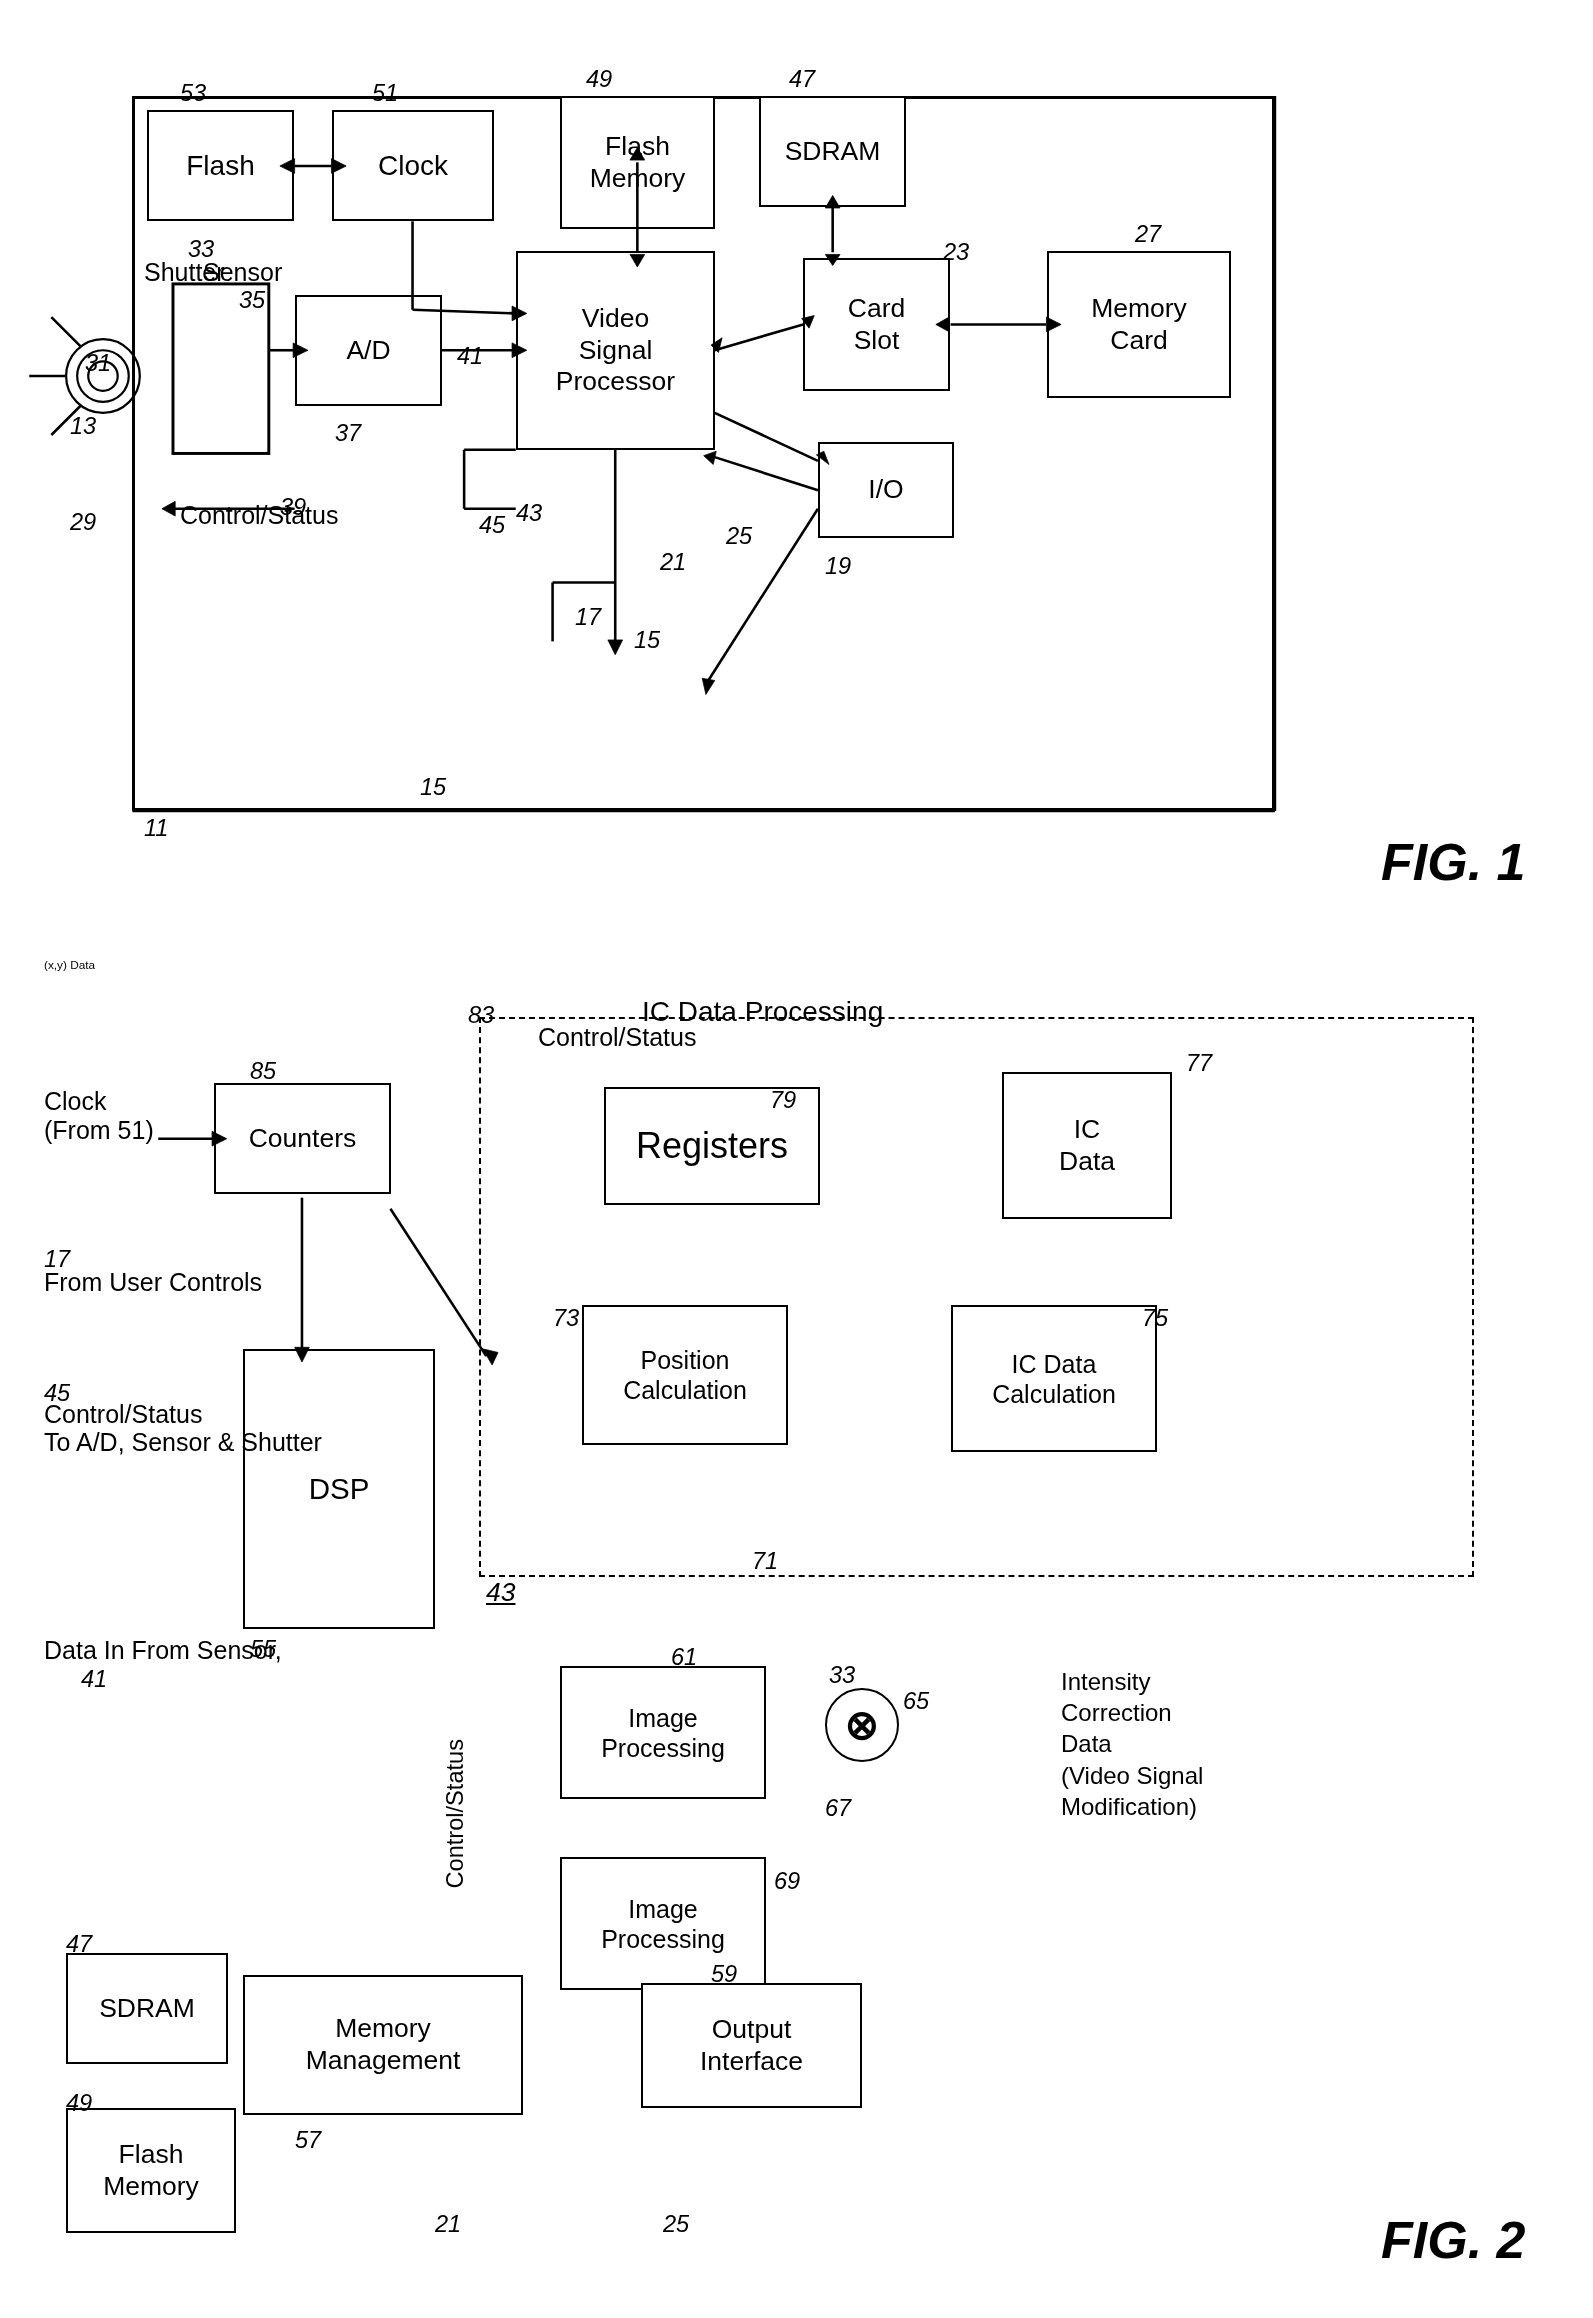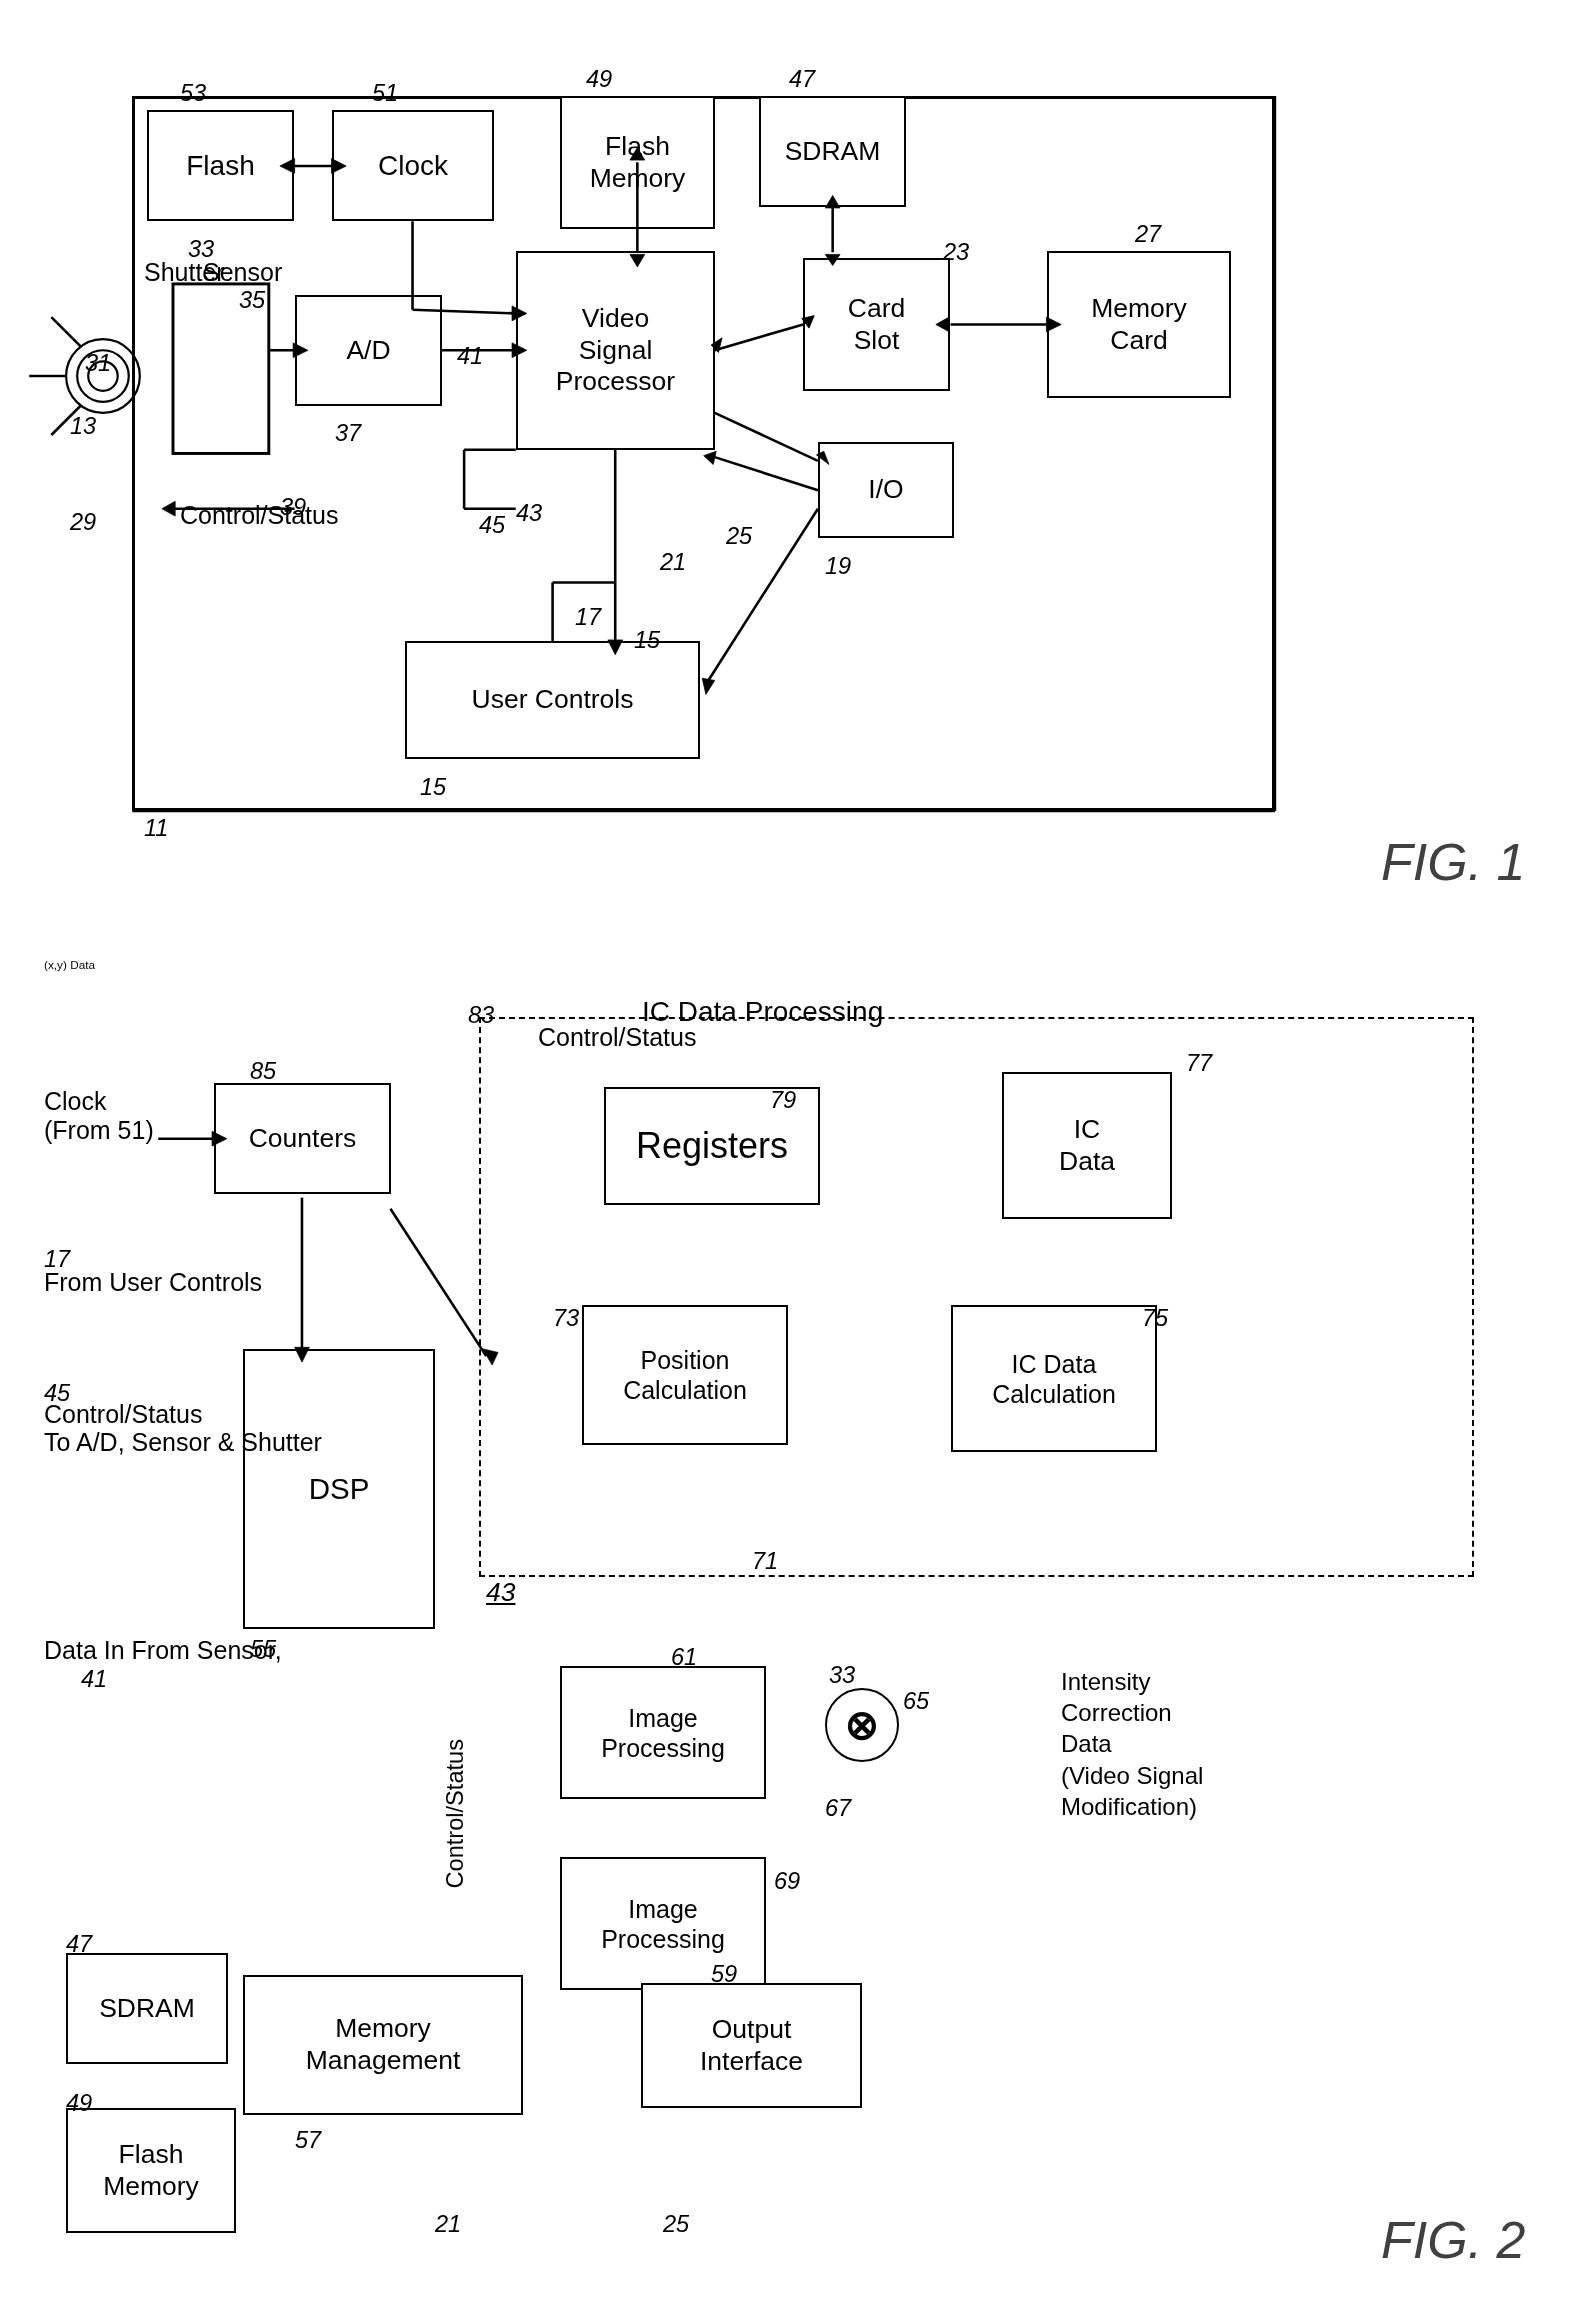--- a/index.html
+++ b/index.html
@@ -58,23 +58,23 @@
       color: #000;
     }
     .label-text {
       position: absolute;
       font-size: 25px;
       color: #000;
     }
     .fig-label {
       position: absolute;
       font-size: 52px;
-      font-weight: normal;
+      font-weight: bold;
       font-style: italic;
-      color: #404040;
+      color: #000000;
     }
 
     
     svg.arrows {
       position: absolute;
       top: 0;
       left: 0;
       width: 100%;
       height: 100%;
       overflow: visible;
@@ -166,23 +166,20 @@
       <span style="white-space:pre-line;">Memory
 Card</span>
     </div>
     <span class="label-ref" style="left:1091px;top:199px;">27</span>
 
     <div class="box" style="left:774px;top:420px;width:136px;height:96px;font-size:26.5px;">
       <span>I/O</span>
     </div>
     <span class="label-ref" style="left:781px;top:531px;">19</span>
 
-    <div class="box" style="left:361px;top:619px;width:295px;height:118px;font-size:26.5px;">
-      <span>User Controls</span>
-    </div>
     <span class="label-ref" style="left:376px;top:752px;">15</span>
 
     <span class="label-text" style="left:100px;top:236px;font-size:25px;">Shutter</span>
     <span class="label-ref" style="left:144px;top:214px;">33</span>
 
     <span class="label-text" style="left:159px;top:236px;font-size:25px;">Sensor</span>
     <span class="label-ref" style="left:195px;top:265px;">35</span>
 
     <span class="label-text" style="left:136px;top:479px;font-size:25px;">Control/Status</span>
     <span class="label-ref" style="left:435px;top:490px;">45</span>

